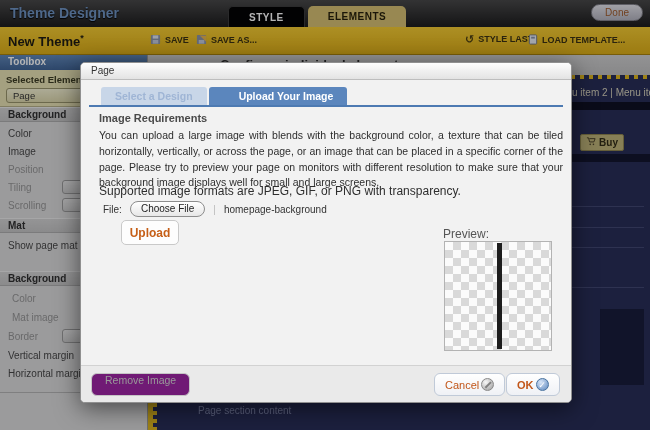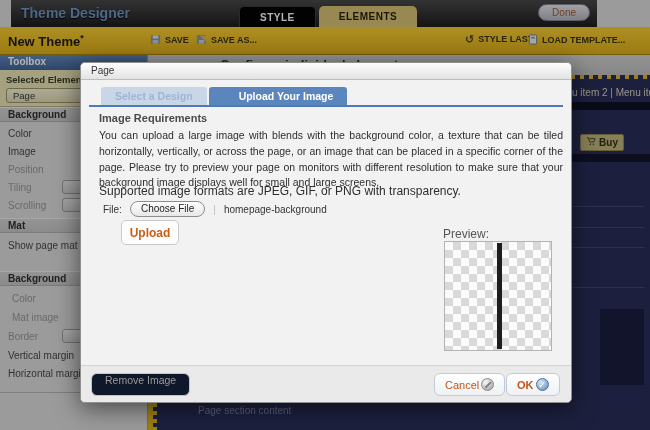--- a/index.html
+++ b/index.html
@@ -2,21 +2,21 @@
 <html><head>
 <meta charset="utf-8">
 <style>
   html,body{margin:0;padding:0;background:#555;}
   .stage{position:relative;width:650px;height:430px;overflow:hidden;
          font-family:"Liberation Sans","DejaVu Sans",sans-serif;
          -webkit-font-smoothing:antialiased;background:#dcdcdc;}
   .stage *{box-sizing:border-box;}
 
   
-  .topbar{position:absolute;left:11px;top:0;width:586px;height:27px;
+  .topbar{position:absolute;left:0;top:0;width:650px;height:27px;
           background:linear-gradient(#474747,#1a1a1a);}
   .brand{position:absolute;left:10px;top:5px;font-size:14px;font-weight:bold;
          color:#6e93c2;text-shadow:0 1px 1px #000;}
   .top-tabs{position:absolute;left:228px;top:6px;display:flex;gap:3px;}
   .top-tab{height:21px;line-height:21px;padding:0 20px;font-size:10px;font-weight:bold;
            border-radius:5px 5px 0 0;letter-spacing:.5px;cursor:pointer;}
   .top-tab.t-style{background:#000;color:#fff;border:1px solid #3a3a3a;border-bottom:none;}
   .top-tab.t-elements{background:#d7c172;color:#241e08;}
   .done-btn{position:absolute;right:7px;top:4px;height:17px;line-height:15px;padding:0 13px;
             border-radius:9px;background:linear-gradient(#e3e3e9,#b4b4bf);
@@ -107,21 +107,21 @@
   .preview-box{position:absolute;left:363px;top:178px;width:108px;height:110px;
                border:1px solid #b3b3b3;background-color:#fbfbfb;
                background-image:
                  linear-gradient(45deg,#d9d9d9 25%,rgba(0,0,0,0) 25%,rgba(0,0,0,0) 75%,#d9d9d9 75%),
                  linear-gradient(45deg,#d9d9d9 25%,rgba(0,0,0,0) 25%,rgba(0,0,0,0) 75%,#d9d9d9 75%);
                background-size:16px 16px;background-position:0 0,8px 8px;}
   .preview-bar{position:absolute;left:52px;top:1px;bottom:1px;width:5px;background:#1d1d1d;}
   .m-footer{position:absolute;left:0;right:0;bottom:0;height:37px;background:#eaeaea;
             border-top:1px solid #d2d2d2;border-radius:0 0 4px 4px;}
   .remove-btn{position:absolute;left:10px;top:7px;height:23px;padding:0 13px;
-              background:#0f172a;border:1px solid #c5c5c5;border-radius:6px;
+              background:#701a75;border:1px solid #c5c5c5;border-radius:6px;
               color:#9a9a9a;font-size:10.5px;cursor:pointer;}
   .dlg-btn{position:absolute;top:7px;height:23px;border:1px solid #c0cad8;border-radius:6px;
            background:linear-gradient(#ffffff,#eff1f5);display:flex;align-items:center;gap:2px;
            padding:0 10px;color:#c2571a;font-size:11px;cursor:pointer;}
   .cancel-btn{left:353px;}
   .ok-btn{left:425px;font-weight:bold;}
   .sphere{position:relative;width:13px;height:13px;border-radius:50%;}
   .sphere.gray{background:radial-gradient(circle at 35% 30%,#f8f8f8,#9a9a9a);border:1px solid #898989;}
   .sphere.gray::after{content:"";position:absolute;left:1.5px;top:5px;width:8px;height:1.5px;
                       background:#808080;transform:rotate(-45deg);}

